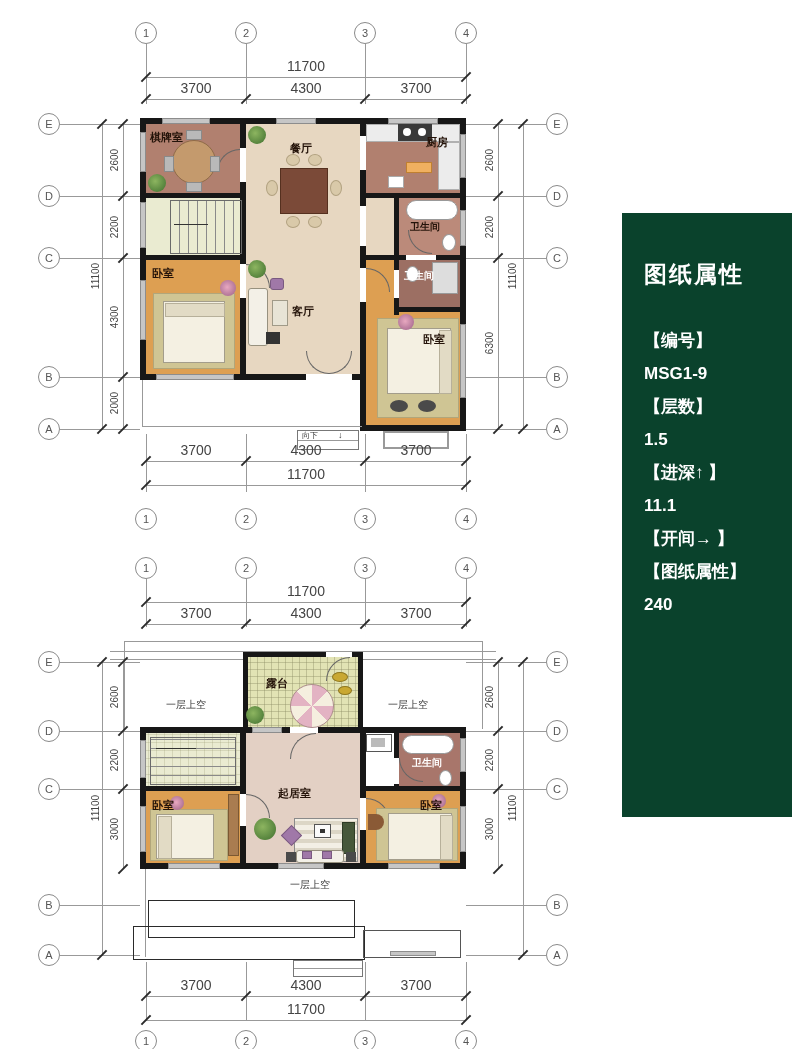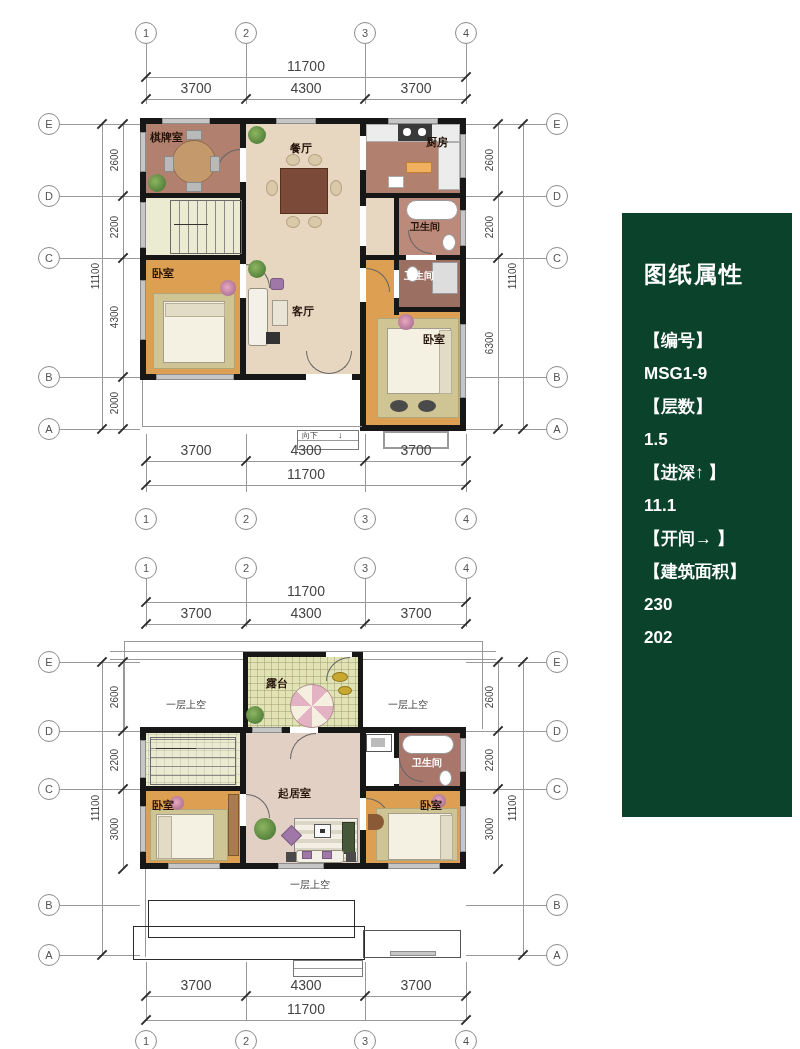--- a/index.html
+++ b/index.html
@@ -538,19 +538,18 @@
   <div class="panel">
     <div class="ptitle">图纸属性</div>
     <div class="pfields">
       <div class="pline">【编号】</div>
       <div class="pline">MSG1-9</div>
       <div class="pline">【层数】</div>
       <div class="pline">1.5</div>
       <div class="pline">【进深↑ 】</div>
       <div class="pline">11.1</div>
       <div class="pline">【开间→ 】</div>
-      <div class="pline">【建筑面积】</div>
-      <div class="pline">230</div>
-      <div class="pline">202</div>
+      <div class="pline">【图纸属性】</div>
+      <div class="pline">240</div>
     </div>
   </div>
 
 </div>
 
 </body></html>

